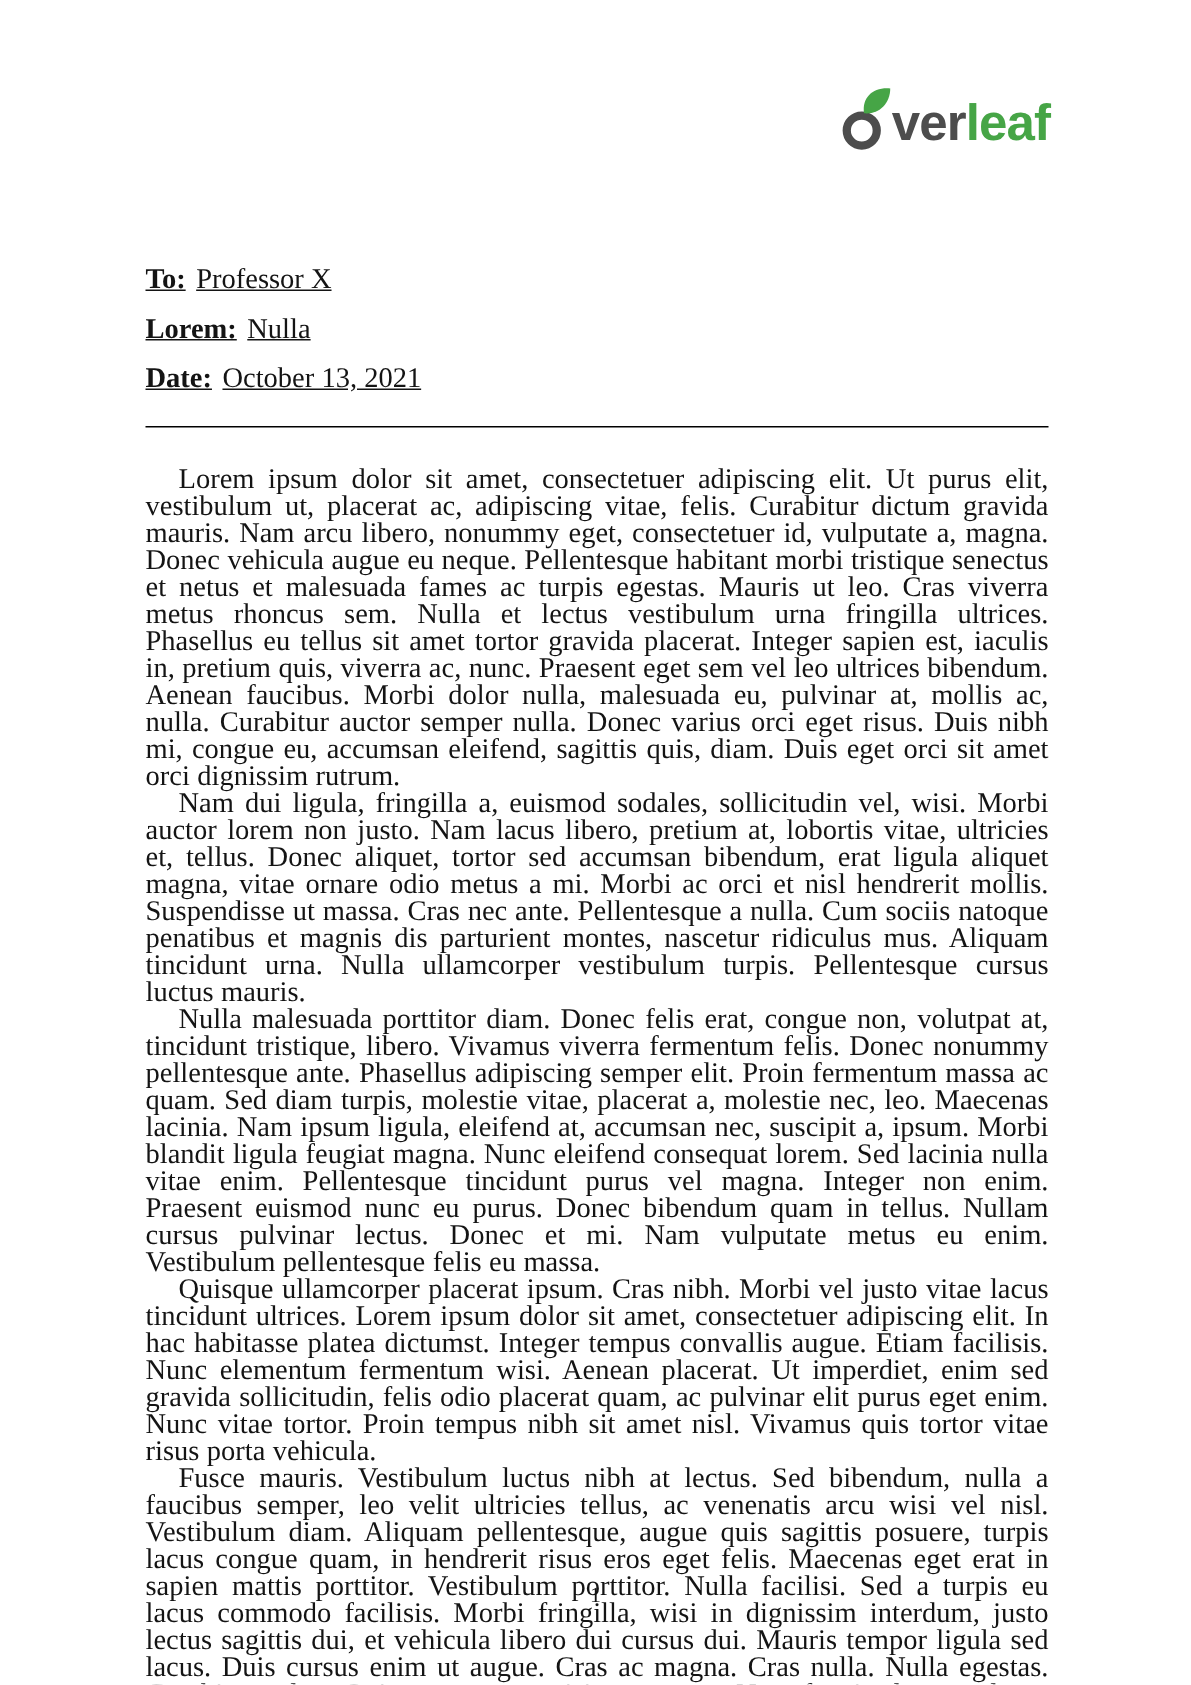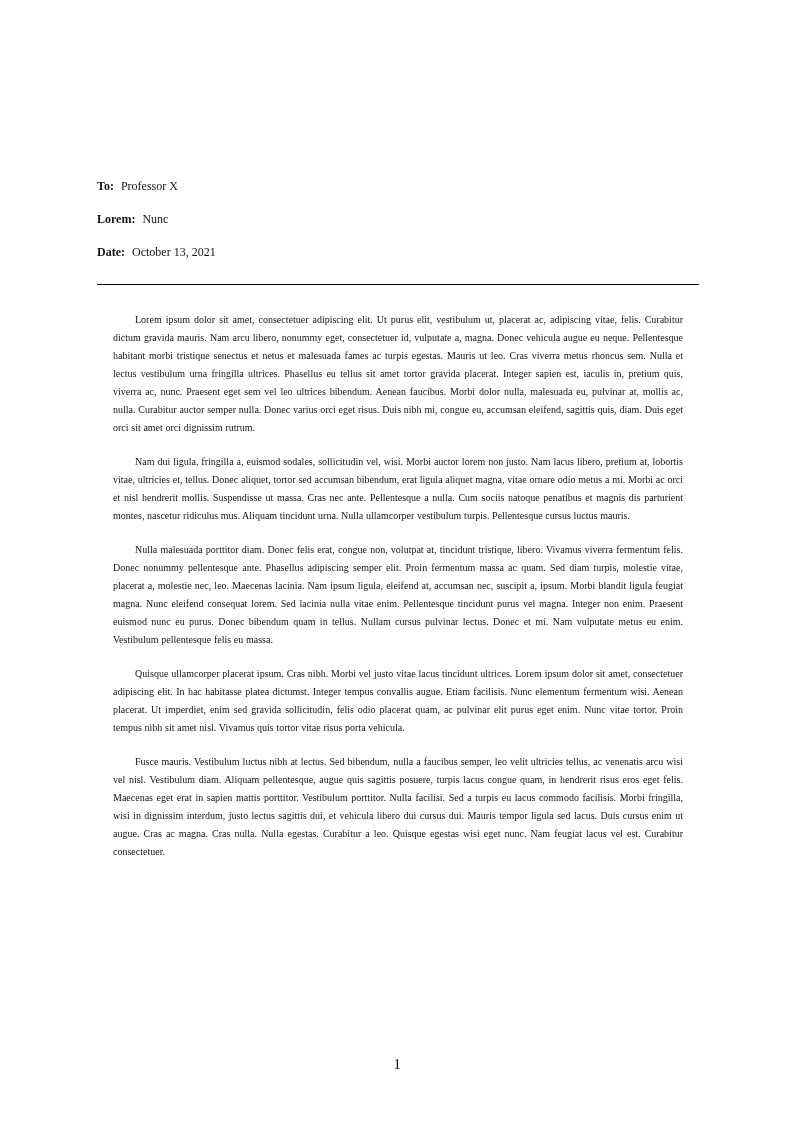--- a/index.html
+++ b/index.html
@@ -36,67 +36,79 @@
   .logo .logo-leaf { color: #46a546; }
 
   
   .content {
     position: absolute;
     left: 97px;
     right: 95px;
     top: 177px;
   }
 
-  .memo-fields { font-size: 12px; line-height: 19px; }
+  .memo-fields { font-size: 19px; line-height: 19px; text-decoration: underline; }
   .field-row { margin-bottom: 14px; }
   .field-row:last-child { margin-bottom: 0; }
   .field-label { font-weight: bold; margin-right: 7px; }
   .field-value { font-weight: normal; }
 
   .rule {
     border: none;
     border-top: 1.6px solid #000000;
     margin: 22px 0 26px 0;
     height: 0;
   }
 
   .memo-body p {
-    font-size: 10px;
+    font-size: 19px;
     line-height: 18px;
     text-align: justify;
     text-indent: 22px;
-    margin: 16px;
+    margin: 0;
     word-spacing: 0.2px;
   }
 
   
   .page-footer {
     position: absolute;
     left: 0;
     right: 0;
     bottom: 50px;
     text-align: center;
     font-size: 14.5px;
     color: #141414;
   }
 </style>
 </head>
 <body>
 
 <div class="page">
 
+  <div class="logo-row">
+    <div class="logo">
+      <svg width="34" height="42" viewBox="0 0 34 42" aria-hidden="true">
+
+        <circle cx="14.5" cy="29" r="10" fill="none" stroke="#4d4d4d" stroke-width="5.5"></circle>
+
+        <path d="M 16 17.5 C 14.5 7 22 0 33.5 1 C 33.5 11 26 18.5 16 17.5 Z" fill="#46a546"></path>
+      </svg>
+      <span class="logo-over">ver</span>
+        <span class="logo-leaf">leaf</span>
+    </div>
+  </div>
 
   <div class="content">
 
     <section class="memo-fields">
       <div class="field-row">
         <span class="field-label">To:</span><span class="field-value">Professor X</span>
       </div>
       <div class="field-row">
-        <span class="field-label">Lorem:</span><span class="field-value">Nunc</span>
+        <span class="field-label">Lorem:</span><span class="field-value">Nulla</span>
       </div>
       <div class="field-row">
         <span class="field-label">Date:</span><span class="field-value">October 13, 2021</span>
       </div>
     </section>
 
     <hr class="rule">
 
     <main class="memo-body">
       <p>Lorem ipsum dolor sit amet, consectetuer adipiscing elit. Ut purus elit, vestibulum ut, placerat ac, adipiscing vitae, felis. Curabitur dictum gravida mauris. Nam arcu libero, nonummy eget, consectetuer id, vulputate a, magna. Donec vehicula augue eu neque. Pellentesque habitant morbi tristique senectus et netus et malesuada fames ac turpis egestas. Mauris ut leo. Cras viverra metus rhoncus sem. Nulla et lectus vestibulum urna fringilla ultrices. Phasellus eu tellus sit amet tortor gravida placerat. Integer sapien est, iaculis in, pretium quis, viverra ac, nunc. Praesent eget sem vel leo ultrices bibendum. Aenean faucibus. Morbi dolor nulla, malesuada eu, pulvinar at, mollis ac, nulla. Curabitur auctor semper nulla. Donec varius orci eget risus. Duis nibh mi, congue eu, accumsan eleifend, sagittis quis, diam. Duis eget orci sit amet orci dignissim rutrum.</p>

